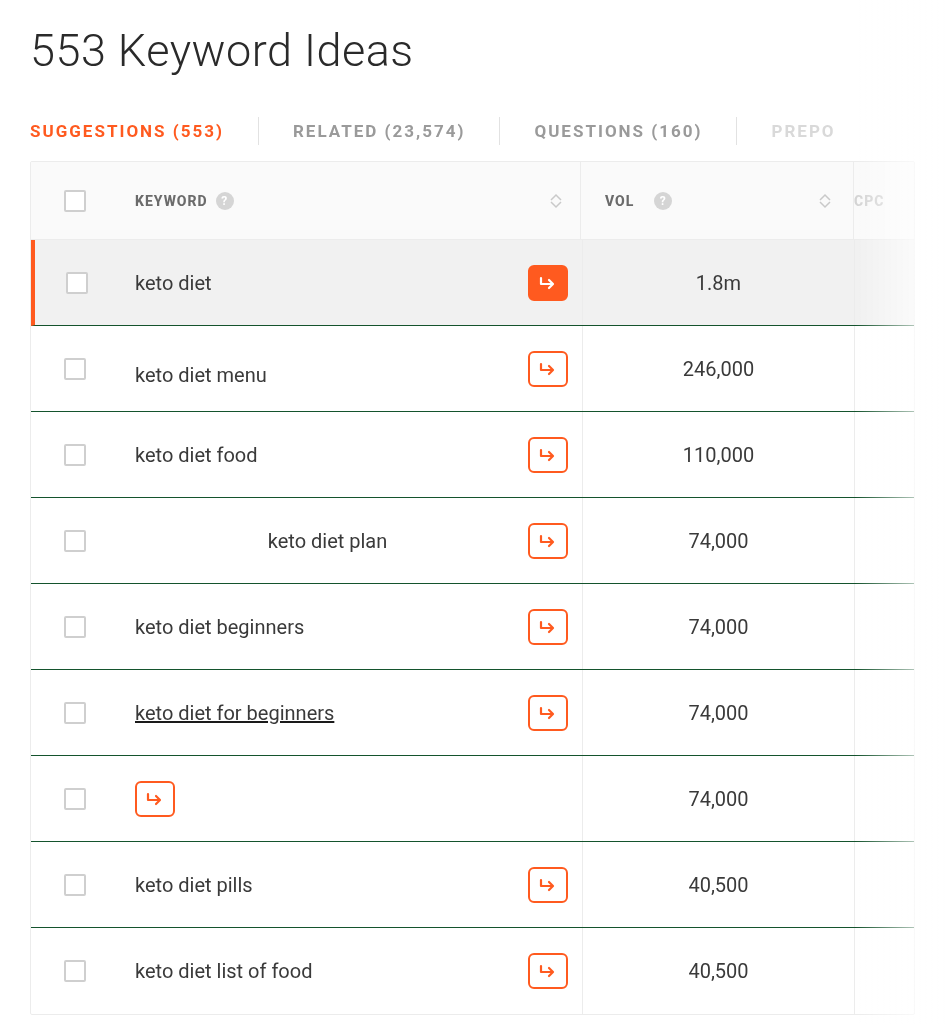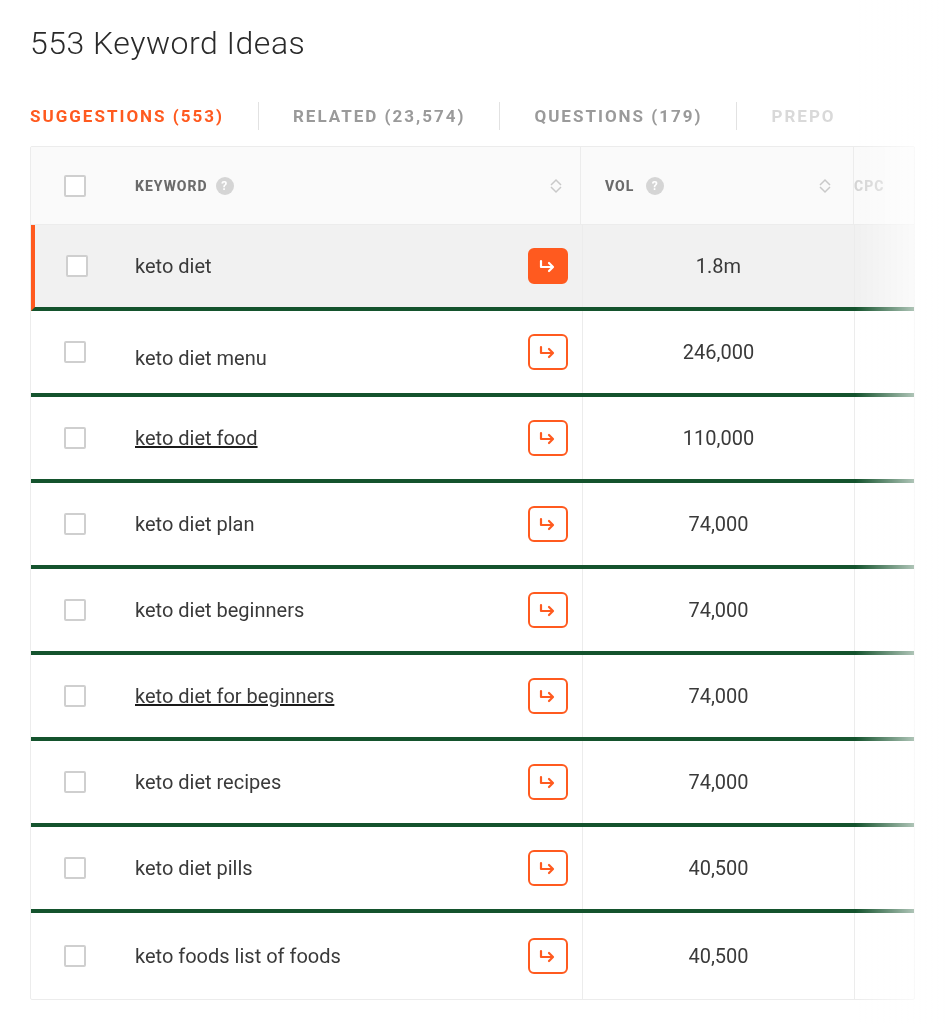--- a/index.html
+++ b/index.html
@@ -7,21 +7,21 @@
     font-family: -apple-system, BlinkMacSystemFont, "Segoe UI", Roboto, Helvetica, Arial, sans-serif;
     background: #ffffff;
     color: #1a1a1a;
     width: 945px;
     overflow-x: hidden;
   }
   .page {
     padding: 24px 30px 0 30px;
   }
   .page-title {
-    font-size: 32px;
+    font-size: 45px;
     font-weight: 300;
     color: #2a2a2a;
     letter-spacing: 0.5px;
     margin-bottom: 38px;
   }
   .tabs {
     display: flex;
     align-items: center;
     gap: 8px;
     font-size: 17px;
@@ -85,21 +85,21 @@
   }
   .col-divider {
     width: 1px;
     align-self: stretch;
     background: #ececec;
   }
   .col-vol {
     width: 224px;
     display: flex;
     align-items: center;
-    gap: 12px;
+    gap: 20px;
     padding-left: 24px;
   }
   .col-vol-sort {
     width: 40px;
     display: flex;
     flex-direction: column;
     align-items: center;
     color: #c9c9c9;
     margin-right:8px;
   }
@@ -121,21 +121,21 @@
     align-items: center;
     justify-content: center;
   }
 
   .sort-arrows svg { display:block; }
 
   .row {
     display: flex;
     align-items: center;
     height: 86px;
-    border-bottom: 4px solid #14532d;
+    border-bottom: 1px solid #14532d;
     position: relative;
   }
   .row:last-child { border-bottom: none; }
   .row.selected {
     background: #f1f1f1;
     border-left: 4px solid #ff5a1f;
   }
   .row.selected .col-check { width: 84px; }
 
   .checkbox {
@@ -202,21 +202,21 @@
 <body>
 
 <div class="page">
   <h1 class="page-title">553 Keyword Ideas</h1>
 
   <div class="tabs">
     <div class="tab active">SUGGESTIONS (553)</div>
     <div class="tab-sep"></div>
     <div class="tab">RELATED (23,574)</div>
     <div class="tab-sep"></div>
-    <div class="tab">QUESTIONS (179)</div>
+    <div class="tab">QUESTIONS (160)</div>
     <div class="tab-sep"></div>
     <div class="tab faded">PREPO</div>
   </div>
 
   <div class="table-wrap">
 
     <div class="thead">
       <div class="col-check">
         <div class="checkbox"></div>
       </div>
@@ -279,36 +279,36 @@
         </svg>
       </div>
     </div>
     <div class="vol-cell">246,000</div>
     <div class="cpc-cell"></div>
   </div>
         <div class="row">
     <div class="col-check">
       <div class="checkbox"></div>
     </div>
-    <div class="col-keyword" style="padding-left:16px;text-decoration:underline;">
+    <div class="col-keyword" style="padding-left:16px;">
       <span class="kw-text">keto diet food</span>
       <div class="drill-btn outline">
         <svg width="20" height="16" viewBox="0 0 20 16">
           <path d="M3 3 L3 9 L14 9 M11 5 L15 9 L11 13" stroke-width="2.2" fill="none" stroke-linecap="round" stroke-linejoin="round"></path>
         </svg>
       </div>
     </div>
     <div class="vol-cell">110,000</div>
     <div class="cpc-cell"></div>
   </div>
         <div class="row">
     <div class="col-check">
       <div class="checkbox"></div>
     </div>
-    <div class="col-keyword" style="padding-left:16px;">
+    <div class="col-keyword" style="padding-left:16px;text-align:center;">
       <span class="kw-text">keto diet plan</span>
       <div class="drill-btn outline">
         <svg width="20" height="16" viewBox="0 0 20 16">
           <path d="M3 3 L3 9 L14 9 M11 5 L15 9 L11 13" stroke-width="2.2" fill="none" stroke-linecap="round" stroke-linejoin="round"></path>
         </svg>
       </div>
     </div>
     <div class="vol-cell">74,000</div>
     <div class="cpc-cell"></div>
   </div>
@@ -340,21 +340,20 @@
       </div>
     </div>
     <div class="vol-cell">74,000</div>
     <div class="cpc-cell"></div>
   </div>
         <div class="row">
     <div class="col-check">
       <div class="checkbox"></div>
     </div>
     <div class="col-keyword" style="padding-left:16px;">
-      <span class="kw-text">keto diet recipes</span>
       <div class="drill-btn outline">
         <svg width="20" height="16" viewBox="0 0 20 16">
           <path d="M3 3 L3 9 L14 9 M11 5 L15 9 L11 13" stroke-width="2.2" fill="none" stroke-linecap="round" stroke-linejoin="round"></path>
         </svg>
       </div>
     </div>
     <div class="vol-cell">74,000</div>
     <div class="cpc-cell"></div>
   </div>
         <div class="row">
@@ -370,21 +369,21 @@
       </div>
     </div>
     <div class="vol-cell">40,500</div>
     <div class="cpc-cell"></div>
   </div>
         <div class="row">
     <div class="col-check">
       <div class="checkbox"></div>
     </div>
     <div class="col-keyword" style="padding-left:16px;">
-      <span class="kw-text">keto foods list of foods</span>
+      <span class="kw-text">keto diet list of food</span>
       <div class="drill-btn outline">
         <svg width="20" height="16" viewBox="0 0 20 16">
           <path d="M3 3 L3 9 L14 9 M11 5 L15 9 L11 13" stroke-width="2.2" fill="none" stroke-linecap="round" stroke-linejoin="round"></path>
         </svg>
       </div>
     </div>
     <div class="vol-cell">40,500</div>
     <div class="cpc-cell"></div>
   </div>
       </div>

